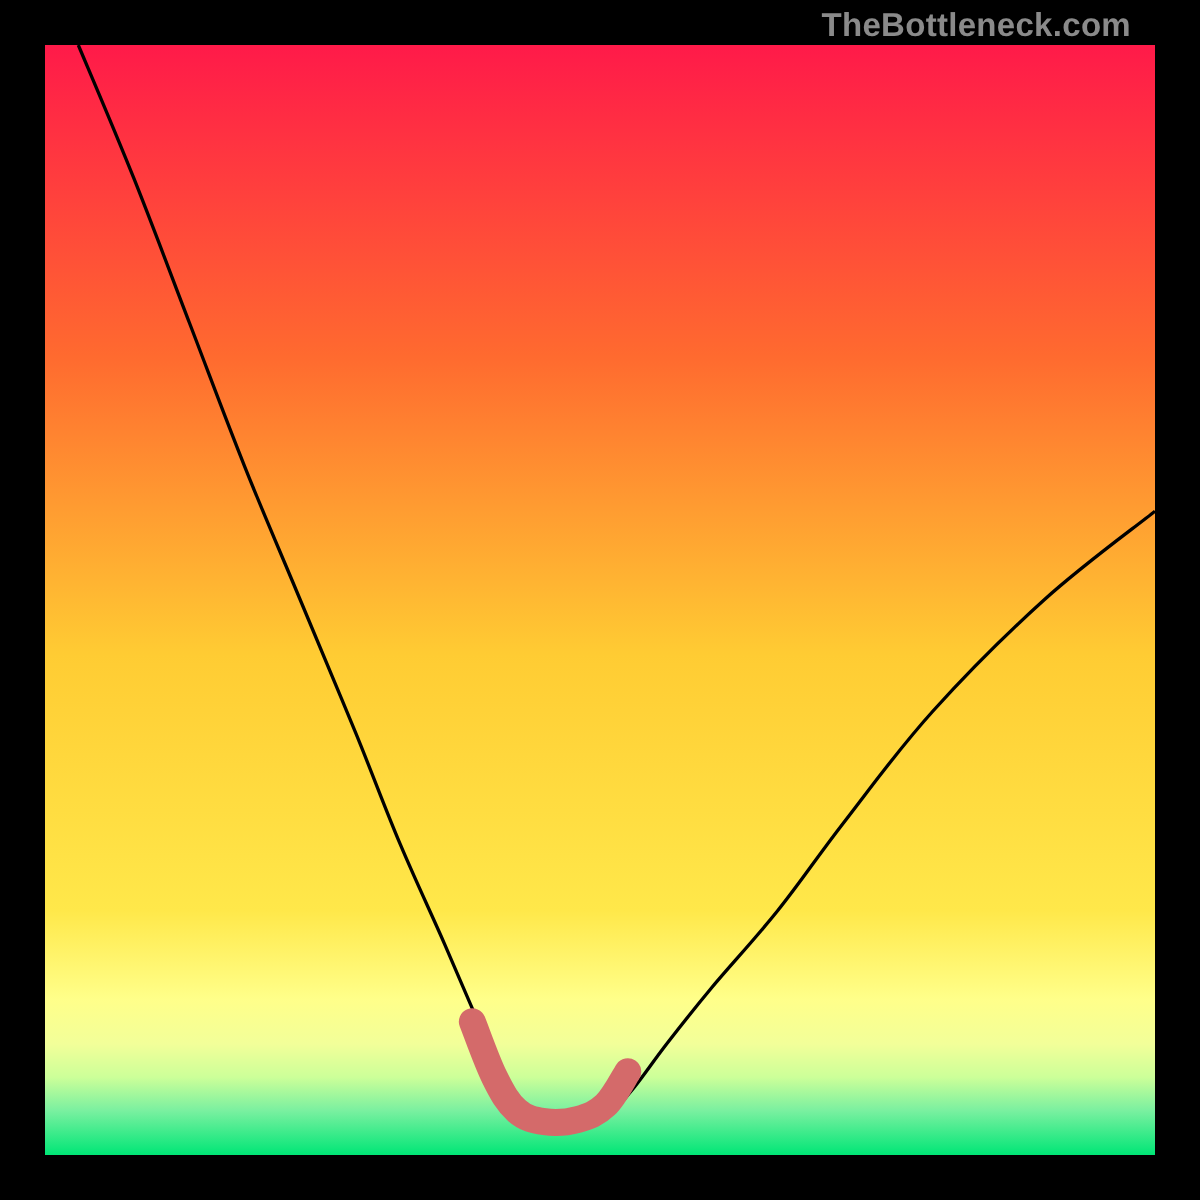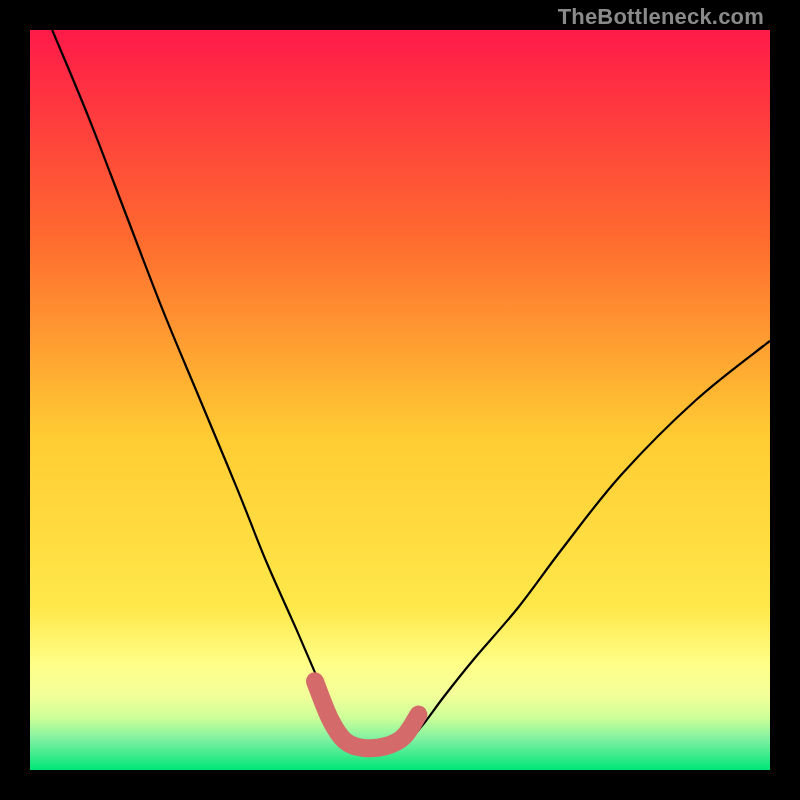--- a/index.html
+++ b/index.html
@@ -21,21 +21,21 @@
   .plot-area {
     position: absolute;
     top: 30px;
     left: 30px;
     width: 740px;
     height: 740px;
   }
   .watermark {
     position: absolute;
     top: 4px;
-    right: 36px;
+    right: 46px;
     font-family: Arial, Helvetica, sans-serif;
     font-size: 22px;
     font-weight: 600;
     color: #8a8a8a;
     letter-spacing: 0.2px;
   }
   svg { display: block; }
 </style>
 </head>
 <body>

